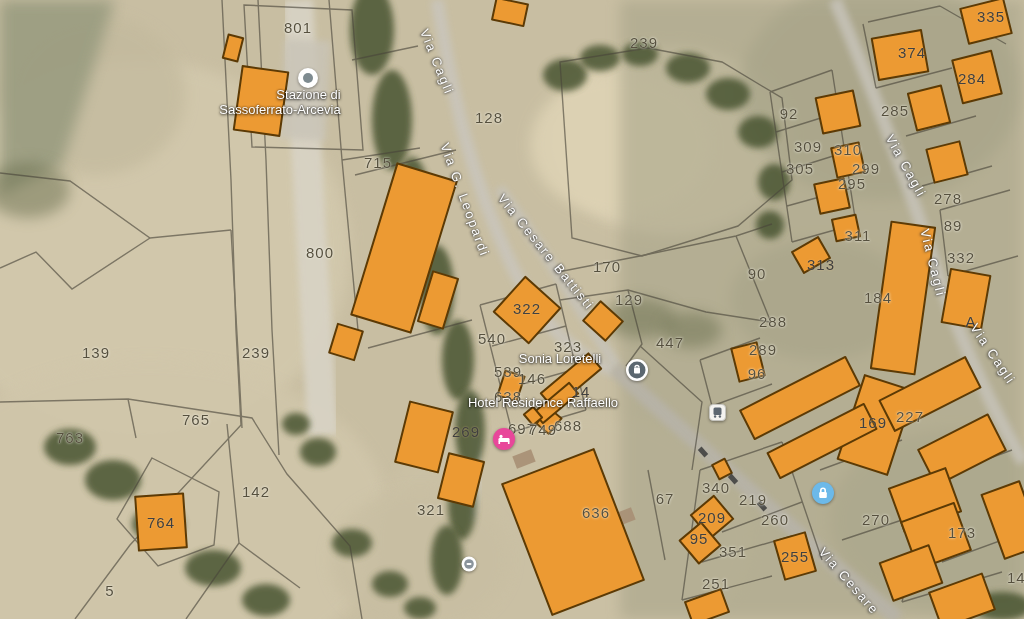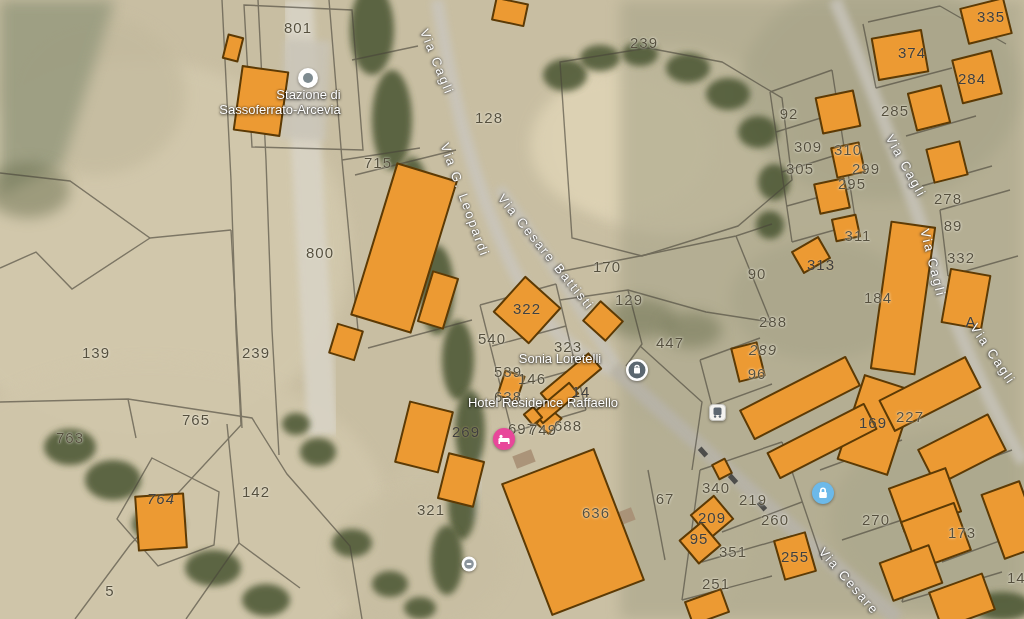--- a/index.html
+++ b/index.html
@@ -206,21 +206,21 @@
       <span class="parcel" style="left: 858px; top: 235px;">311</span>
       <span class="parcel on" style="left: 821px; top: 264px;">313</span>
       <span class="parcel" style="left: 953px; top: 225px;">89</span>
       <span class="parcel" style="left: 961px; top: 257px;">332</span>
       <span class="parcel" style="left: 320px; top: 252px;">800</span>
       <span class="parcel" style="left: 607px; top: 266px;">170</span>
       <span class="parcel" style="left: 629px; top: 299px;">129</span>
       <span class="parcel" style="left: 757px; top: 273px;">90</span>
       <span class="parcel" style="left: 878px; top: 297px;">184</span>
       <span class="parcel" style="left: 773px; top: 321px;">288</span>
-      <span class="parcel" style="left: 763px; top: 349px; font-style: italic;">289</span>
+      <span class="parcel" style="left: 763px; top: 349px;">289</span>
       <span class="parcel on" style="left: 971px; top: 321px;">A</span>
       <span class="parcel on" style="left: 527px; top: 308px;">322</span>
       <span class="parcel" style="left: 670px; top: 342px;">447</span>
       <span class="parcel" style="left: 492px; top: 338px;">540</span>
       <span class="parcel" style="left: 520px; top: 346px; margin-left: 48px;">323</span>
       <span class="parcel" style="left: 508px; top: 371px;">539</span>
       <span class="parcel" style="left: 532px; top: 378px;">146</span>
       <span class="parcel" style="left: 96px; top: 352px;">139</span>
       <span class="parcel" style="left: 256px; top: 352px;">239</span>
       <span class="parcel on" style="left: 581px; top: 391px;">14</span>
@@ -243,21 +243,21 @@
       <span class="parcel on" style="left: 699px; top: 538px;">95</span>
       <span class="parcel" style="left: 733px; top: 551px;">351</span>
       <span class="parcel" style="left: 775px; top: 519px;">260</span>
       <span class="parcel on" style="left: 795px; top: 556px;">255</span>
       <span class="parcel" style="left: 716px; top: 574px; margin-top: 9px;">251</span>
       <span class="parcel" style="left: 876px; top: 519px;">270</span>
       <span class="parcel" style="left: 962px; top: 532px;">173</span>
       <span class="parcel" style="left: 1021px; top: 577px;">148</span>
       <span class="parcel on" style="left: 957px; top: 632px;">203</span>
       <span class="parcel" style="left: 256px; top: 491px;">142</span>
-      <span class="parcel on" style="left: 161px; top: 498px; font-style: italic;">764</span>
+      <span class="parcel on" style="left: 161px; top: 522px;">764</span>
       <span class="parcel" style="left: 110px; top: 590px;">5</span>
       <span class="street" style="left: 437px; top: 62px; transform: translate(-50%, -50%) rotate(68deg);">Via Cagli</span>
       <span class="street" style="left: 465px; top: 200px; transform: translate(-50%, -50%) rotate(70deg);">Via G. Leopardi</span>
       <span class="street" style="left: 546px; top: 252px; transform: translate(-50%, -50%) rotate(51deg);">Via Cesare Battisti</span>
       <span class="street" style="left: 906px; top: 166px; transform: translate(-50%, -50%) rotate(61deg);">Via Cagli</span>
       <span class="street" style="left: 933px; top: 263px; transform: translate(-50%, -50%) rotate(76deg);">Via Cagli</span>
       <span class="street" style="left: 993px; top: 354px; transform: translate(-50%, -50%) rotate(56deg);">Via Cagli</span>
       <span class="street" style="left: 849px; top: 581px; transform: translate(-50%, -50%) rotate(49deg);">Via Cesare</span>
       <div class="poi-icon" style="left: 297px; top: 67px;">
         <svg width="22" height="22" viewBox="-11 -11 22 22">

